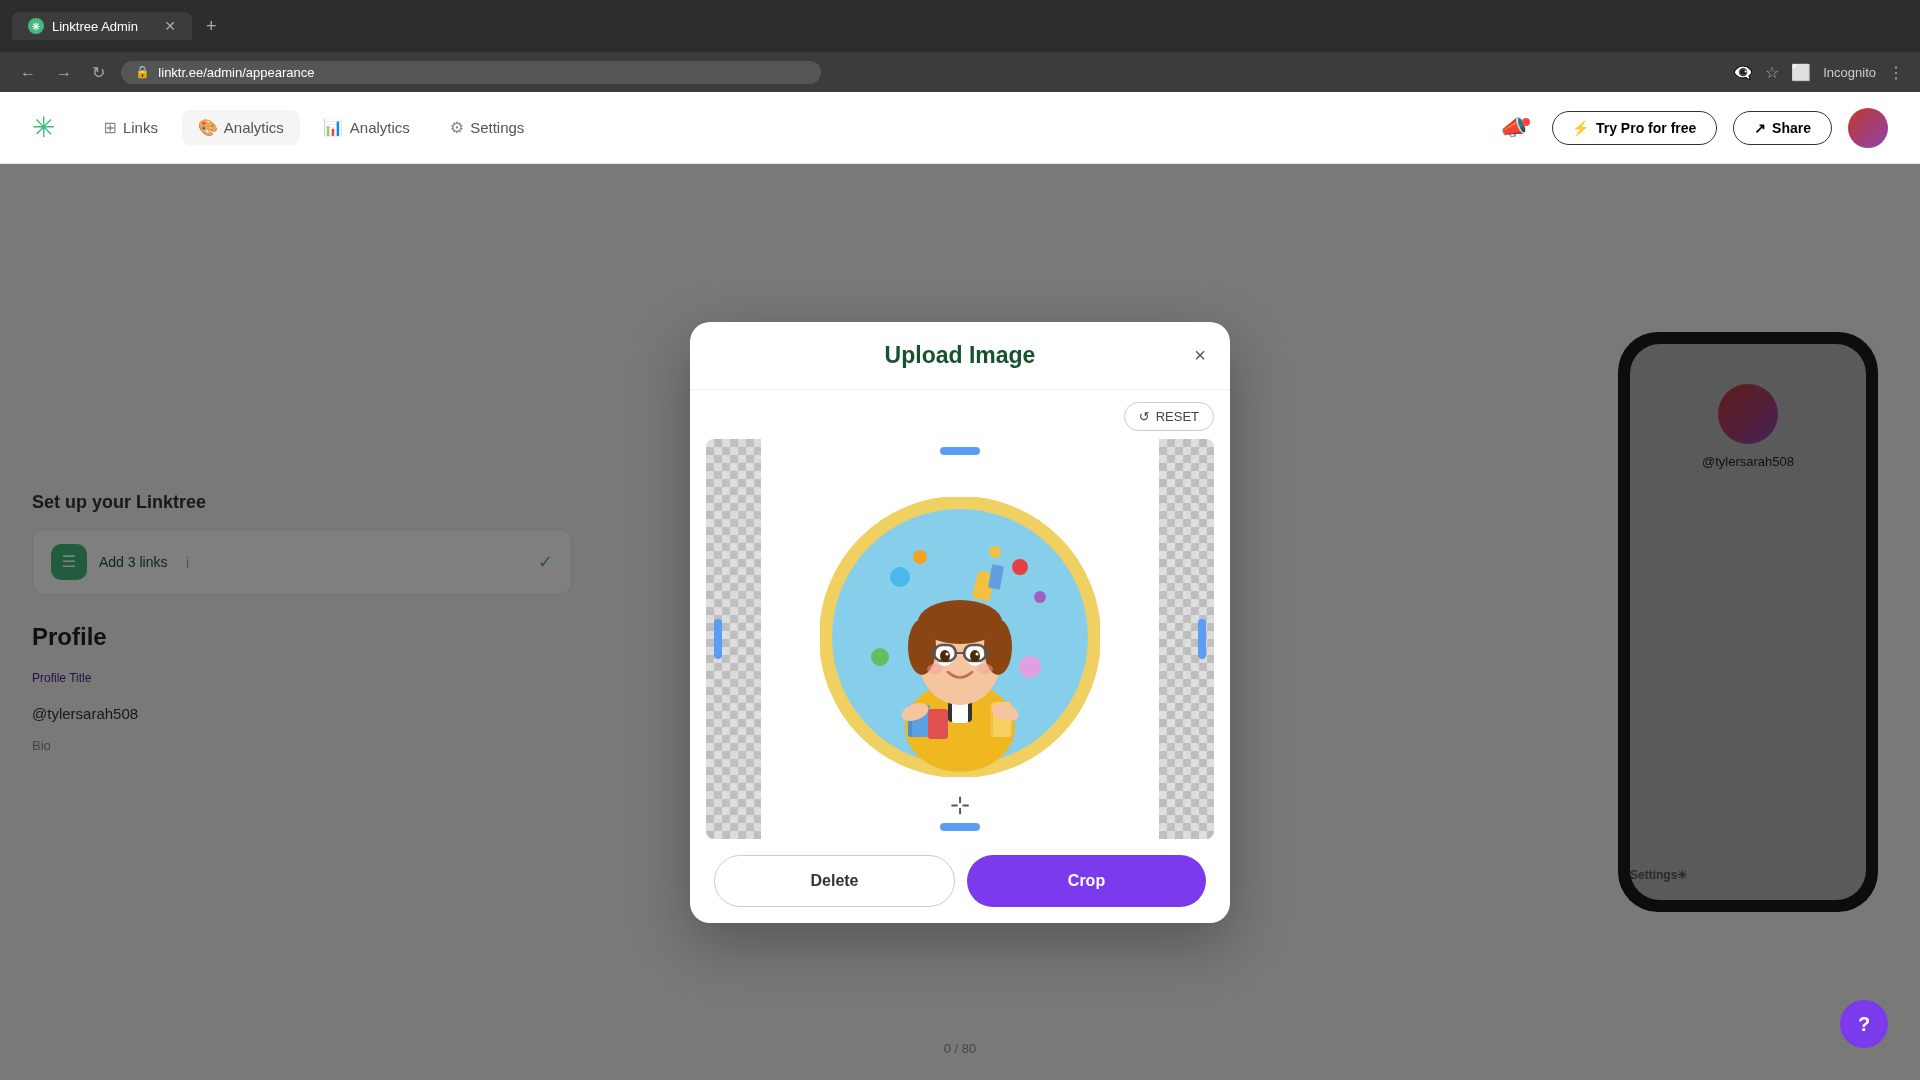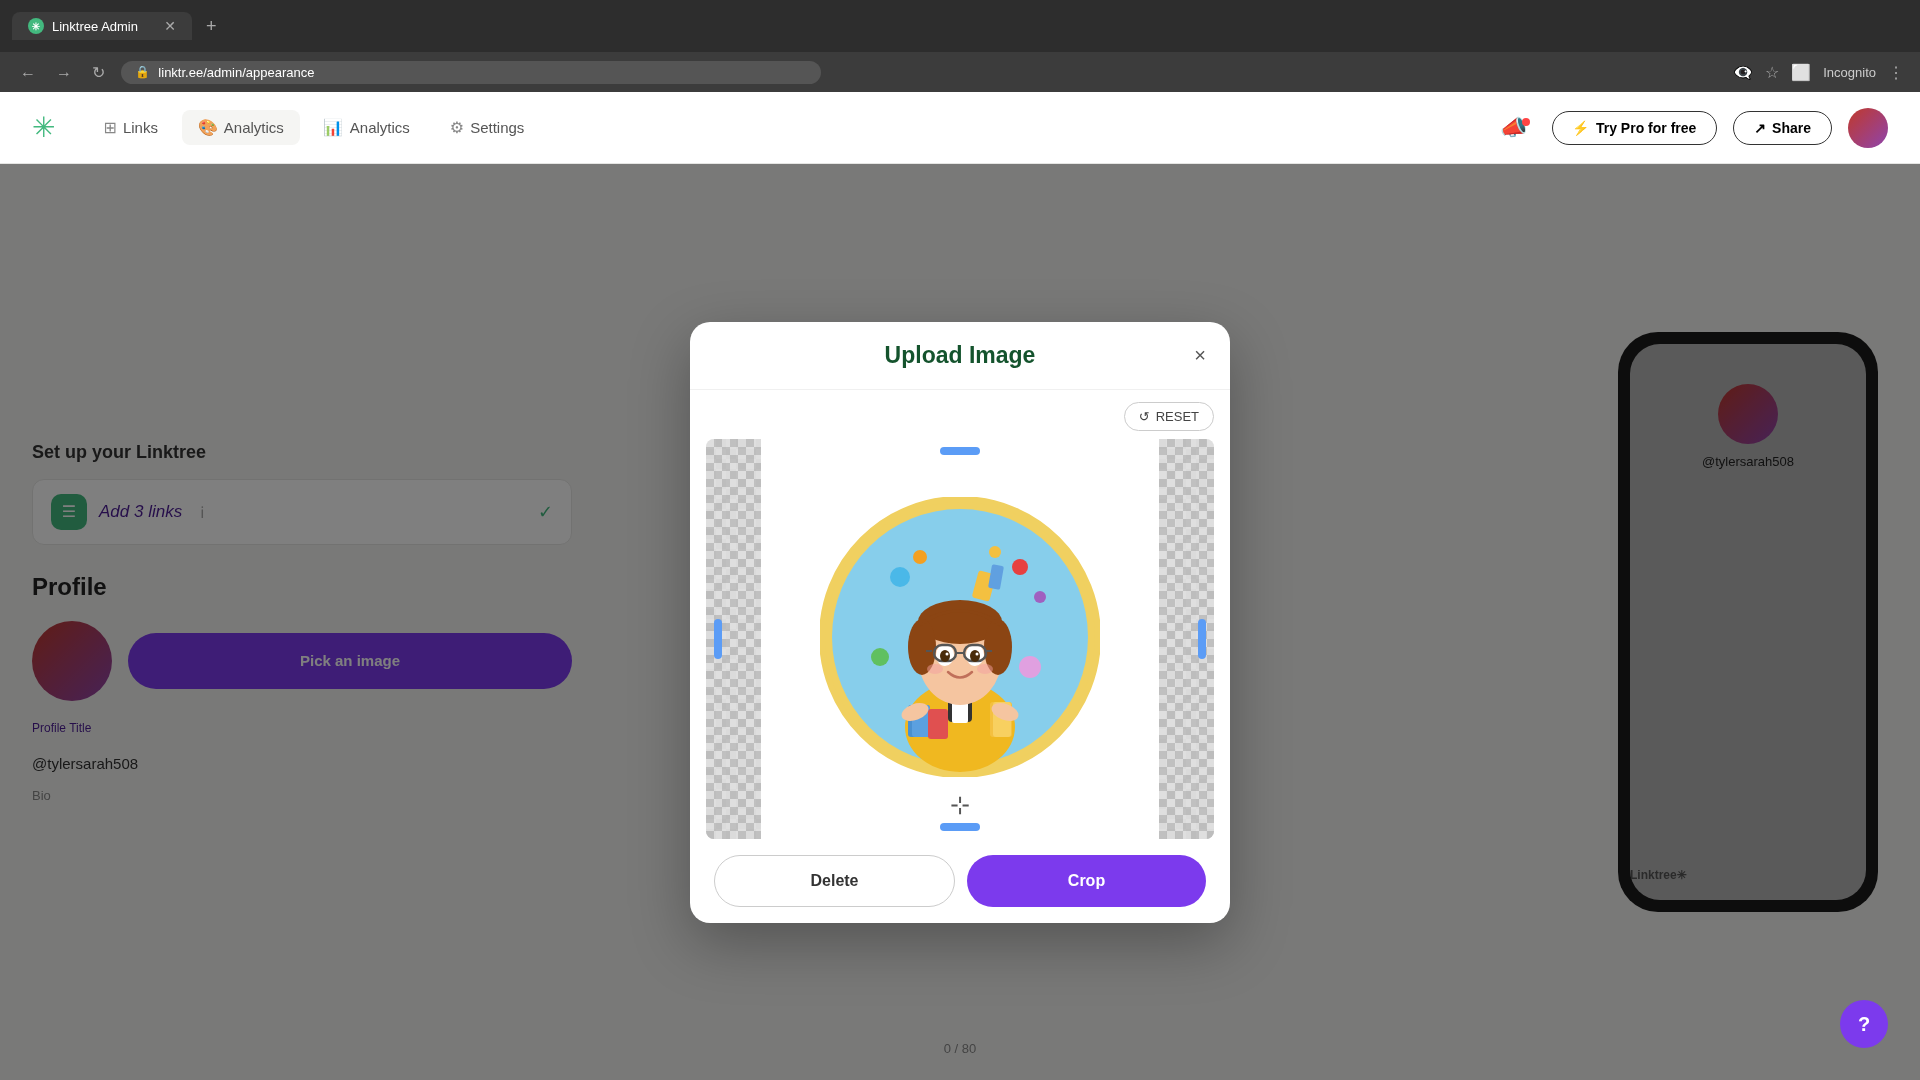--- a/index.html
+++ b/index.html
@@ -145,21 +145,21 @@
       margin-bottom: 12px;
       border: 1px solid #e5e5e3;
     }
     .setup-icon {
       width: 36px; height: 36px;
       background: #43b97f;
       border-radius: 10px;
       display: flex; align-items: center; justify-content: center;
       color: white; font-size: 16px;
     }
-    .setup-text { font-size: 17px; font-weight: 500; color: #4c1d95; font-style: italic; }
+    .setup-text { font-size: 14px; font-weight: 500; color: #14532d; }
     .setup-check { margin-left: auto; color: #43b97f; font-size: 18px; }
     .setup-info { color: #aaa; font-size: 16px; margin-left: 6px; }
 
     .section-title { font-size: 24px; font-weight: 700; color: #222; margin: 28px 0 20px; }
 
     .profile-section { display: flex; align-items: center; gap: 16px; margin-bottom: 20px; }
     .profile-avatar {
       width: 80px; height: 80px;
       border-radius: 50%;
       background: linear-gradient(135deg, #c0392b, #8e44ad);
@@ -454,39 +454,35 @@
     <div class="setup-title">Set up your Linktree</div>
     <div class="setup-item">
       <div class="setup-icon">☰</div>
       <span class="setup-text">Add 3 links</span>
       <span class="setup-info">ℹ</span>
       <span class="setup-check">✓</span>
     </div>
 
     <div class="section-title">Profile</div>
 
-    <div class="profile-section">
-      <div class="profile-avatar"></div>
-      <button class="btn-pick-image">Pick an image</button>
-    </div>
 
     <div class="profile-fields">
       <div class="field-label">Profile Title</div>
       <div class="field-value">@tylersarah508</div>
       <div class="bio-label">Bio</div>
     </div>
   </div>
 
   <div class="right-panel" style="margin-left:auto;">
     <div class="phone-mockup">
       <div class="phone-screen">
         <div class="phone-avatar"></div>
         <div class="phone-username">@tylersarah508</div>
       </div>
-      <div class="phone-footer">Linktree✳</div>
+      <div class="phone-footer">Settings✳</div>
     </div>
   </div>
 
   <div class="char-count" style="position:absolute; bottom:24px; left:50%; transform:translateX(-50%);">0 / 80</div>
 
   <div class="overlay">
     <div class="modal">
 
       <div class="modal-header">
         <span class="modal-title">Upload Image</span>

